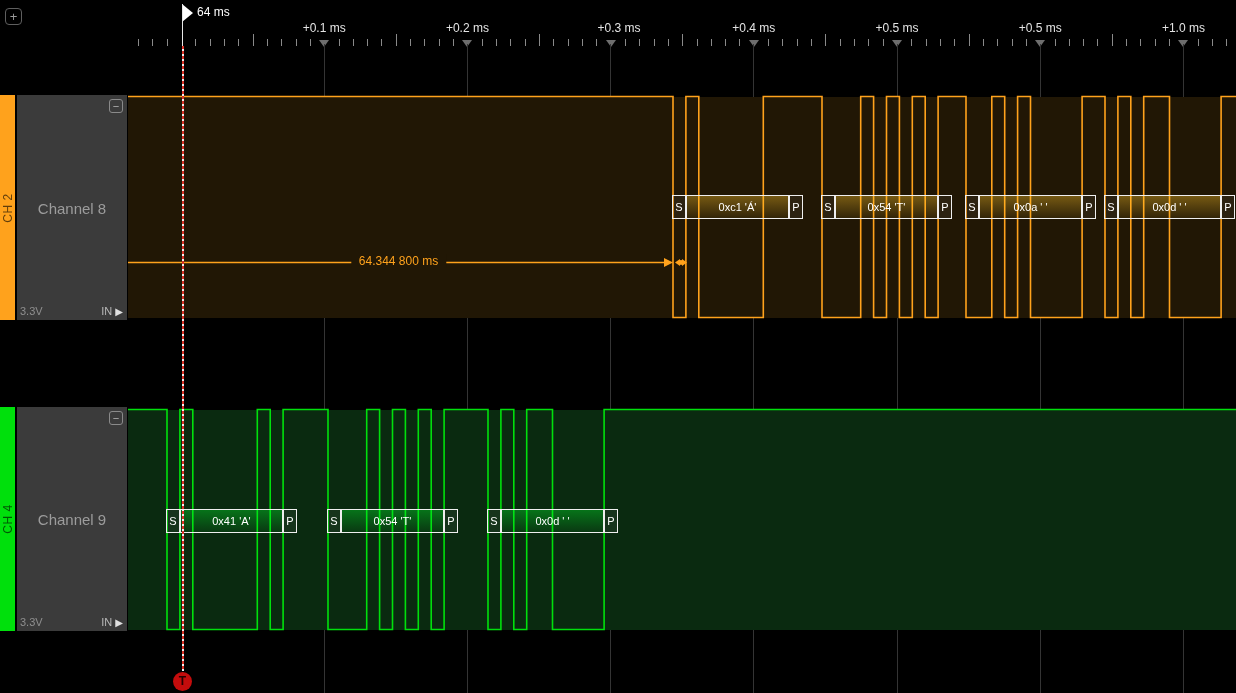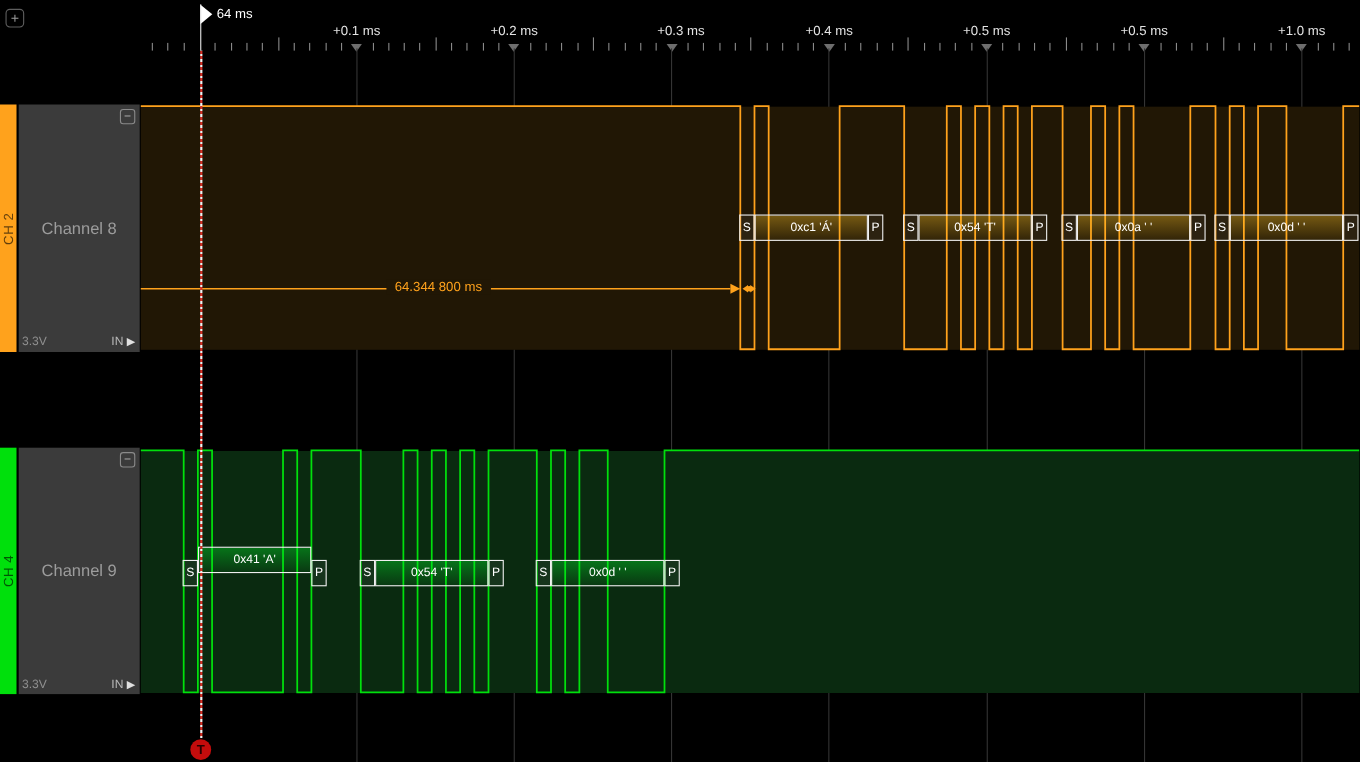--- a/index.html
+++ b/index.html
@@ -177,21 +177,21 @@
       <div class="dbox" style="left: 821px; width: 11.9px; top: 195px; background: rgba(255, 255, 255, 0.05);">S</div>
       <div class="dbox" style="left: 834.9px; width: 101.2px; top: 195px; background: linear-gradient(rgba(255, 196, 40, 0.38), rgba(255, 196, 40, 0.08));">0x54 'T'</div>
       <div class="dbox" style="left: 938.1px; width: 11.9px; top: 195px; background: rgba(255, 255, 255, 0.05);">P</div>
       <div class="dbox" style="left: 965px; width: 11.9px; top: 195px; background: rgba(255, 255, 255, 0.05);">S</div>
       <div class="dbox" style="left: 978.9px; width: 101.2px; top: 195px; background: linear-gradient(rgba(255, 196, 40, 0.38), rgba(255, 196, 40, 0.08));">0x0a ' '</div>
       <div class="dbox" style="left: 1082.1px; width: 11.9px; top: 195px; background: rgba(255, 255, 255, 0.05);">P</div>
       <div class="dbox" style="left: 1104px; width: 11.9px; top: 195px; background: rgba(255, 255, 255, 0.05);">S</div>
       <div class="dbox" style="left: 1117.9px; width: 101.2px; top: 195px; background: linear-gradient(rgba(255, 196, 40, 0.38), rgba(255, 196, 40, 0.08));">0x0d ' '</div>
       <div class="dbox" style="left: 1221.1px; width: 11.9px; top: 195px; background: rgba(255, 255, 255, 0.05);">P</div>
       <div class="dbox" style="left: 166px; width: 11.9px; top: 509px; background: rgba(255, 255, 255, 0.05);">S</div>
-      <div class="dbox" style="left: 179.9px; width: 101.2px; top: 497px; background: linear-gradient(rgba(0, 235, 40, 0.38), rgba(0, 235, 40, 0.08));">0x41 'A'</div>
+      <div class="dbox" style="left: 179.9px; width: 101.2px; top: 509px; background: linear-gradient(rgba(0, 235, 40, 0.38), rgba(0, 235, 40, 0.08));">0x41 'A'</div>
       <div class="dbox" style="left: 283.1px; width: 11.9px; top: 509px; background: rgba(255, 255, 255, 0.05);">P</div>
       <div class="dbox" style="left: 327px; width: 11.9px; top: 509px; background: rgba(255, 255, 255, 0.05);">S</div>
       <div class="dbox" style="left: 340.9px; width: 101.2px; top: 509px; background: linear-gradient(rgba(0, 235, 40, 0.38), rgba(0, 235, 40, 0.08));">0x54 'T'</div>
       <div class="dbox" style="left: 444.1px; width: 11.9px; top: 509px; background: rgba(255, 255, 255, 0.05);">P</div>
       <div class="dbox" style="left: 487px; width: 11.9px; top: 509px; background: rgba(255, 255, 255, 0.05);">S</div>
       <div class="dbox" style="left: 500.9px; width: 101.2px; top: 509px; background: linear-gradient(rgba(0, 235, 40, 0.38), rgba(0, 235, 40, 0.08));">0x0d ' '</div>
       <div class="dbox" style="left: 604.1px; width: 11.9px; top: 509px; background: rgba(255, 255, 255, 0.05);">P</div>
     </div>
   <div id="meas-text" style="left: 398.5px; top: 254px; background: rgb(33, 23, 5); color: rgb(255, 162, 28);">64.344 800 ms</div>
 

